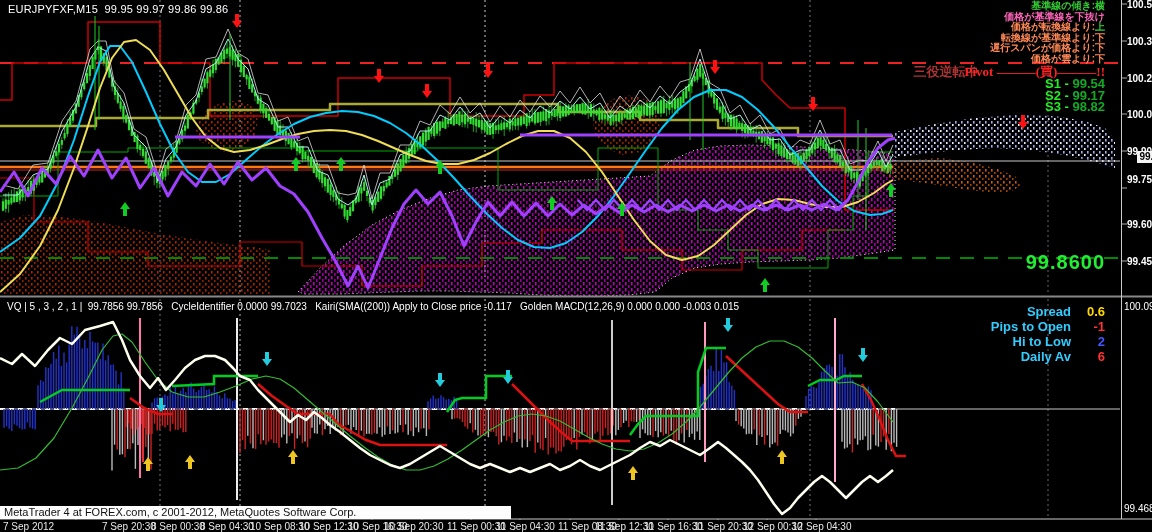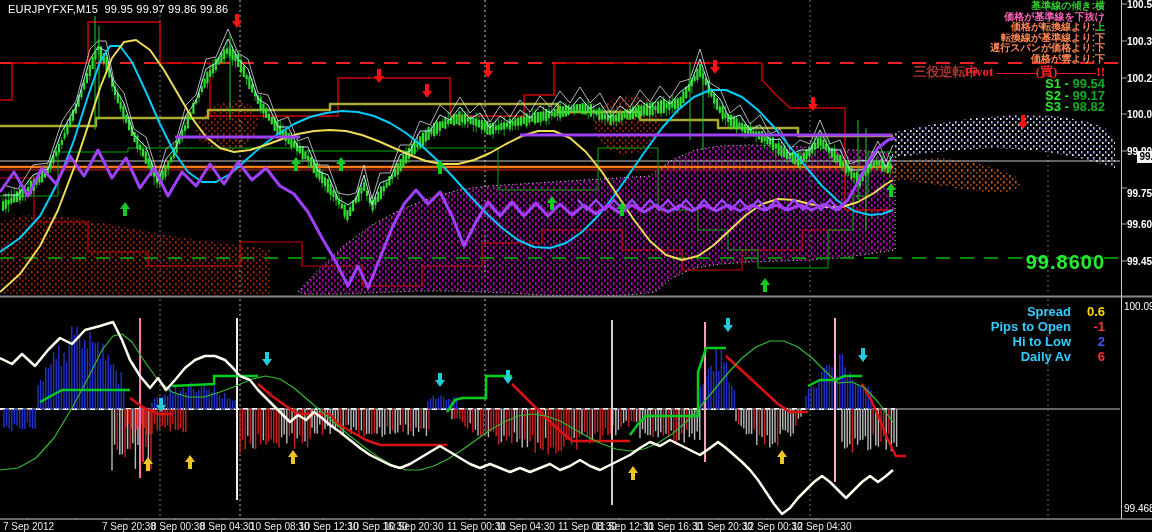--- a/index.html
+++ b/index.html
@@ -1203,35 +1203,37 @@
 
   <div class="txt" id="main-header"><span>EURJPYFXF,M15</span>  <span>99.95 99.97 99.86 99.86</span></div>
 
   <div class="txt" id="ichi-panel"><div class="ichi-line"><span style="color: rgb(51, 204, 51);">基準線の傾き:横</span></div><div class="ichi-line"><span style="color: rgb(255, 102, 187);">価格が基準線を下抜け</span></div><div class="ichi-line"><span style="color: rgb(255, 136, 85);">価格が転換線より:</span><span style="color: rgb(51, 204, 51);">上</span></div><div class="ichi-line"><span style="color: rgb(255, 136, 85);">転換線が基準線より:下</span></div><div class="ichi-line"><span style="color: rgb(255, 136, 85);">遅行スパンが価格より:下</span></div><div class="ichi-line"><span style="color: rgb(255, 136, 85);">価格が雲より:下</span></div><div id="pivot-line"><span style="color: rgb(170, 51, 51);">三役逆転中</span><span style="color: rgb(255, 34, 34); margin-left: -14px;">Pivot ———(買)———!!</span></div><div class="piv-row"><span style="color: rgb(34, 238, 34);">S1 - </span><span class="piv-val" style="color: rgb(17, 170, 34);">99.54</span></div><div class="piv-row"><span style="color: rgb(34, 238, 34);">S2 - </span><span class="piv-val" style="color: rgb(17, 170, 34);">99.17</span></div><div class="piv-row"><span style="color: rgb(34, 238, 34);">S3 - </span><span class="piv-val" style="color: rgb(17, 170, 34);">98.82</span></div></div>
 
   <div class="txt" id="info-panel">
     <div id="big-price" style="color: rgb(34, 238, 51);">99.8600</div>
     <div id="info-rows"><div class="info-row"><span class="info-label" style="color: rgb(51, 204, 255);">Spread</span><span class="info-val" style="color: rgb(255, 215, 0);">0.6</span></div><div class="info-row"><span class="info-label" style="color: rgb(51, 204, 255);">Pips to Open</span><span class="info-val" style="color: rgb(255, 51, 51);">-1</span></div><div class="info-row"><span class="info-label" style="color: rgb(51, 204, 255);">Hi to Low</span><span class="info-val" style="color: rgb(68, 85, 255);">2</span></div><div class="info-row"><span class="info-label" style="color: rgb(51, 204, 255);">Daily Av</span><span class="info-val" style="color: rgb(255, 51, 51);">6</span></div></div>
   </div>
 
+  <div class="txt" id="sub-header">VQ | 5 , 3 , 2 , 1 |  99.7856 99.7856   CycleIdentifier 0.0000 99.7023   Kairi(SMA((200)) Apply to Close price -0.117   Golden MACD(12,26,9) 0.000 0.000 -0.003 0.015</div>
 
   <div id="scale-main">
       <div class="scale-label" style="top: -1px;">100.50</div>
       <div class="scale-label" style="top: 36px;">100.35</div>
       <div class="scale-label" style="top: 73px;">100.20</div>
       <div class="scale-label" style="top: 109px;">100.05</div>
       <div class="scale-label" style="top: 146px;">99.90</div>
-      <div class="scale-label" style="top: 188px;">99.75</div>
+      <div class="scale-label" style="top: 174px;">99.75</div>
       <div class="scale-label" style="top: 219px;">99.60</div>
       <div class="scale-label" style="top: 256px;">99.45</div>
     </div>
   <div id="price-box" style="top: 151px; margin-left: 15px;">99.86</div>
   <div class="sub-scale" id="sub-scale-top" style="top:301px">100.0911</div>
   <div class="sub-scale" id="sub-scale-bottom" style="top:503px">99.4689</div>
 
+  <div id="status-bar"><span>MetaTrader 4 at FOREX.com, c 2001-2012, MetaQuotes Software Corp.</span></div>
   <div id="time-axis">
       <div class="time-label" style="left: 3px;">7 Sep 2012</div>
       <div class="time-label" style="left: 52px; margin-top: 16px;">7 Sep 16:30</div>
       <div class="time-label" style="left: 102px;">7 Sep 20:30</div>
       <div class="time-label" style="left: 151px;">8 Sep 00:30</div>
       <div class="time-label" style="left: 200px;">8 Sep 04:30</div>
       <div class="time-label" style="left: 250px;">10 Sep 08:30</div>
       <div class="time-label" style="left: 299px;">10 Sep 12:30</div>
       <div class="time-label" style="left: 348px;">10 Sep 16:30</div>
       <div class="time-label" style="left: 384px; text-align: right;">10 Sep 20:30</div>

